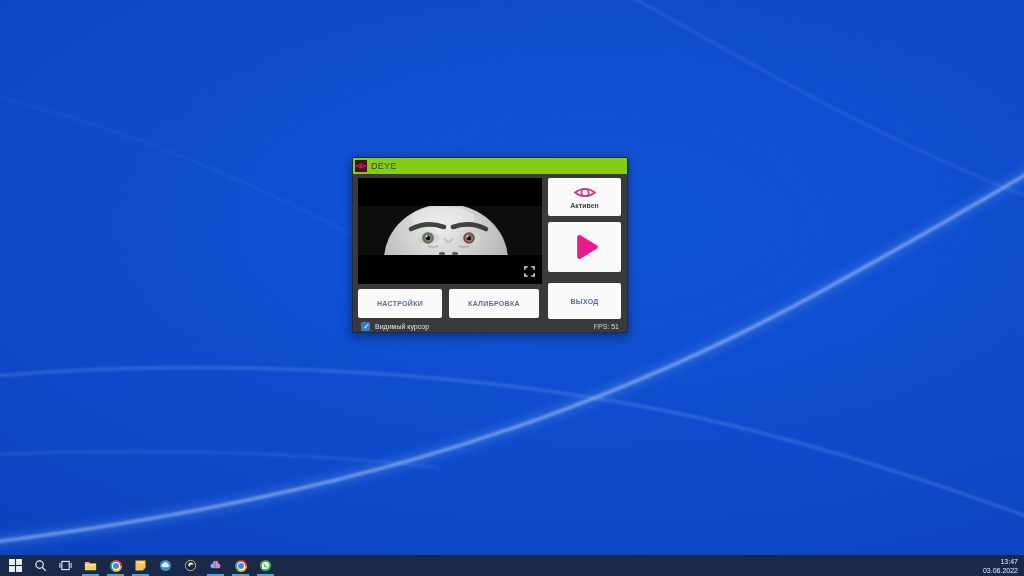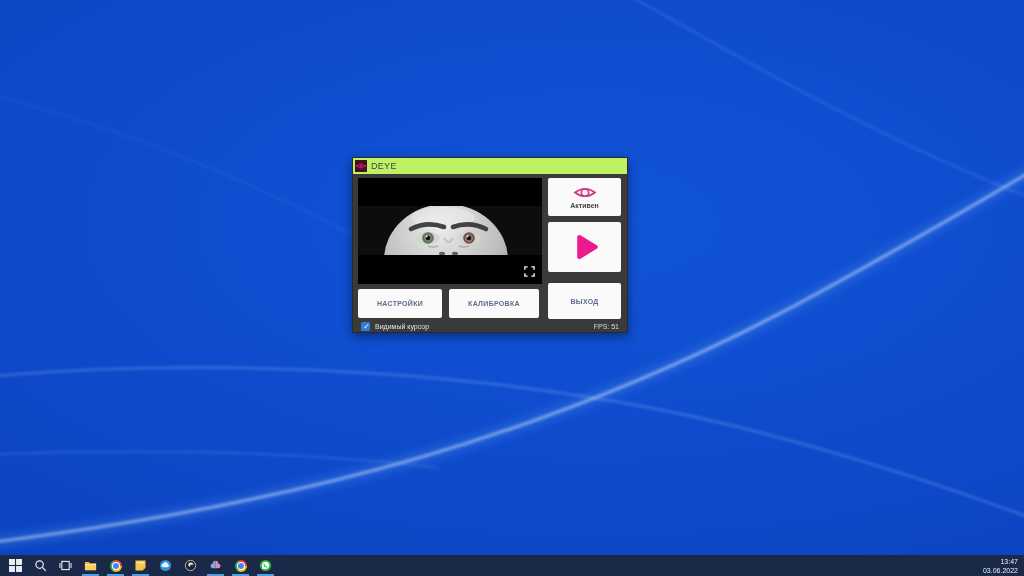--- a/index.html
+++ b/index.html
@@ -8,21 +8,21 @@
 
   
   .desktop{position:absolute;inset:0;bottom:21px;
     background:radial-gradient(145% 125% at 58% 40%, #1154d8 0%, #0d49c9 42%, #0a41bd 68%, #0735a2 100%);}
   .desktop svg{position:absolute;inset:0;width:100%;height:100%;}
 
   
   .app-window{position:absolute;left:352px;top:157px;width:276px;height:176px;
     background:#3a3a3a;border:1px solid #2a2a2a;box-sizing:border-box;
     box-shadow:0 3px 10px rgba(0,0,20,.45);}
-  .title-bar{position:absolute;left:0;top:0;right:0;height:16px;background:#bef264;
+  .title-bar{position:absolute;left:0;top:0;right:0;height:16px;background:#84cc16;
     display:flex;align-items:center;gap:4px;padding-left:2px;box-sizing:border-box;}
   .title-bar .logo{width:12px;height:12px;display:block;}
   .title-text{font-size:9px;color:#3f3f3f;letter-spacing:.3px;}
 
   .video-panel{position:absolute;left:5px;top:20px;width:184px;height:106px;background:#000;}
   .video-panel svg.feed{position:absolute;inset:0;width:100%;height:100%;}
   .fullscreen-btn{position:absolute;right:7px;bottom:7px;width:11px;height:11px;cursor:pointer;}
   .fullscreen-btn svg{width:11px;height:11px;display:block;}
 
   .card{position:absolute;left:195px;width:73px;background:#fafafa;border-radius:2px;

